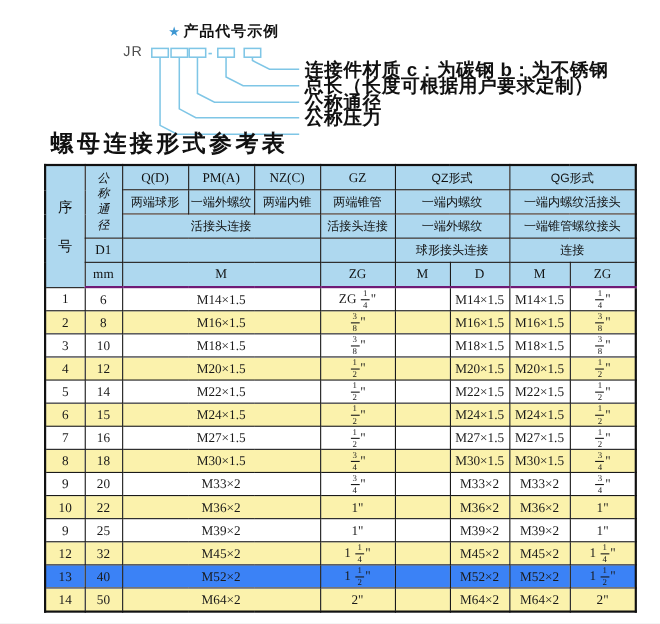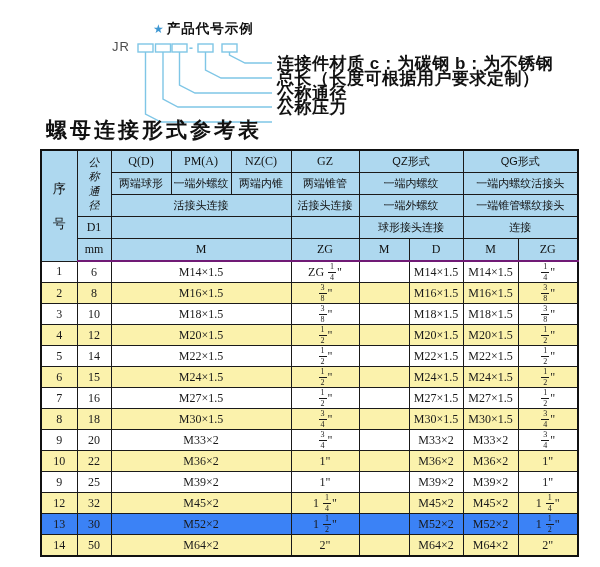--- a/index.html
+++ b/index.html
@@ -249,21 +249,21 @@
           <td>32</td>
           <td colspan="3">M45×2</td>
           <td>1 <span class="frac"><span class="fn">1</span><span class="fd">4</span></span>"</td>
           <td></td>
           <td>M45×2</td>
           <td>M45×2</td>
           <td>1 <span class="frac"><span class="fn">1</span><span class="fd">4</span></span>"</td>
         </tr>
         <tr style="background: #3b82f6;">
           <td>13</td>
-          <td>30</td>
+          <td>40</td>
           <td colspan="3">M52×2</td>
           <td>1 <span class="frac"><span class="fn">1</span><span class="fd">2</span></span>"</td>
           <td></td>
           <td>M52×2</td>
           <td>M52×2</td>
           <td>1 <span class="frac"><span class="fn">1</span><span class="fd">2</span></span>"</td>
         </tr>
         <tr style="background: rgb(251, 242, 172);">
           <td>14</td>
           <td>50</td>

